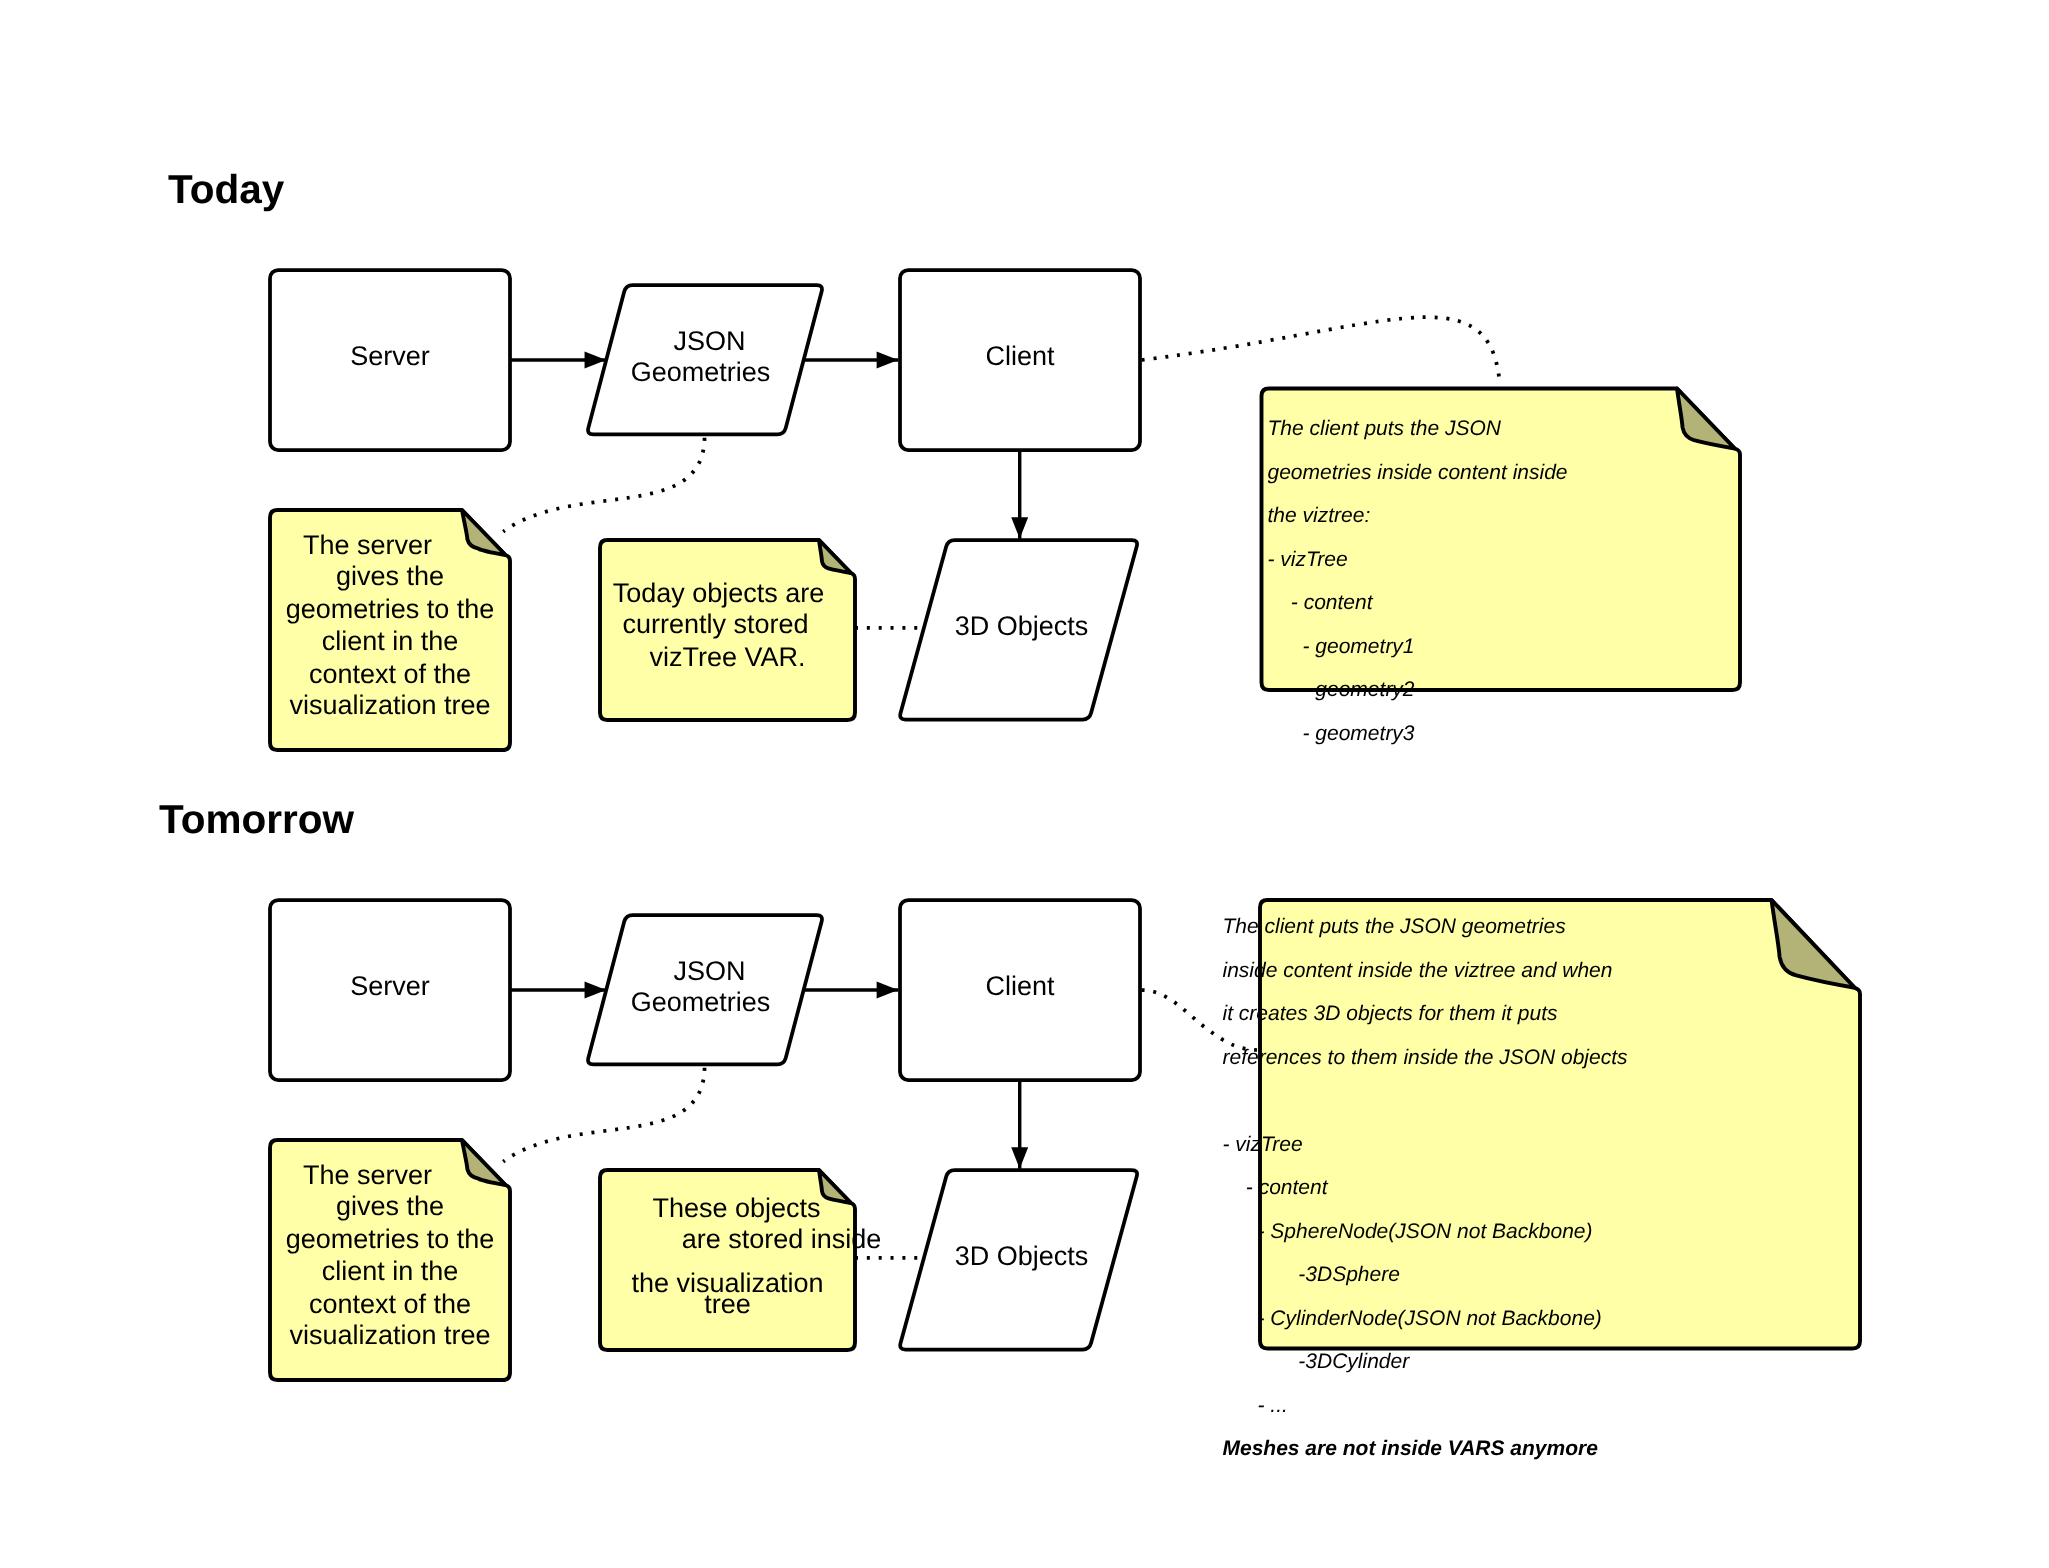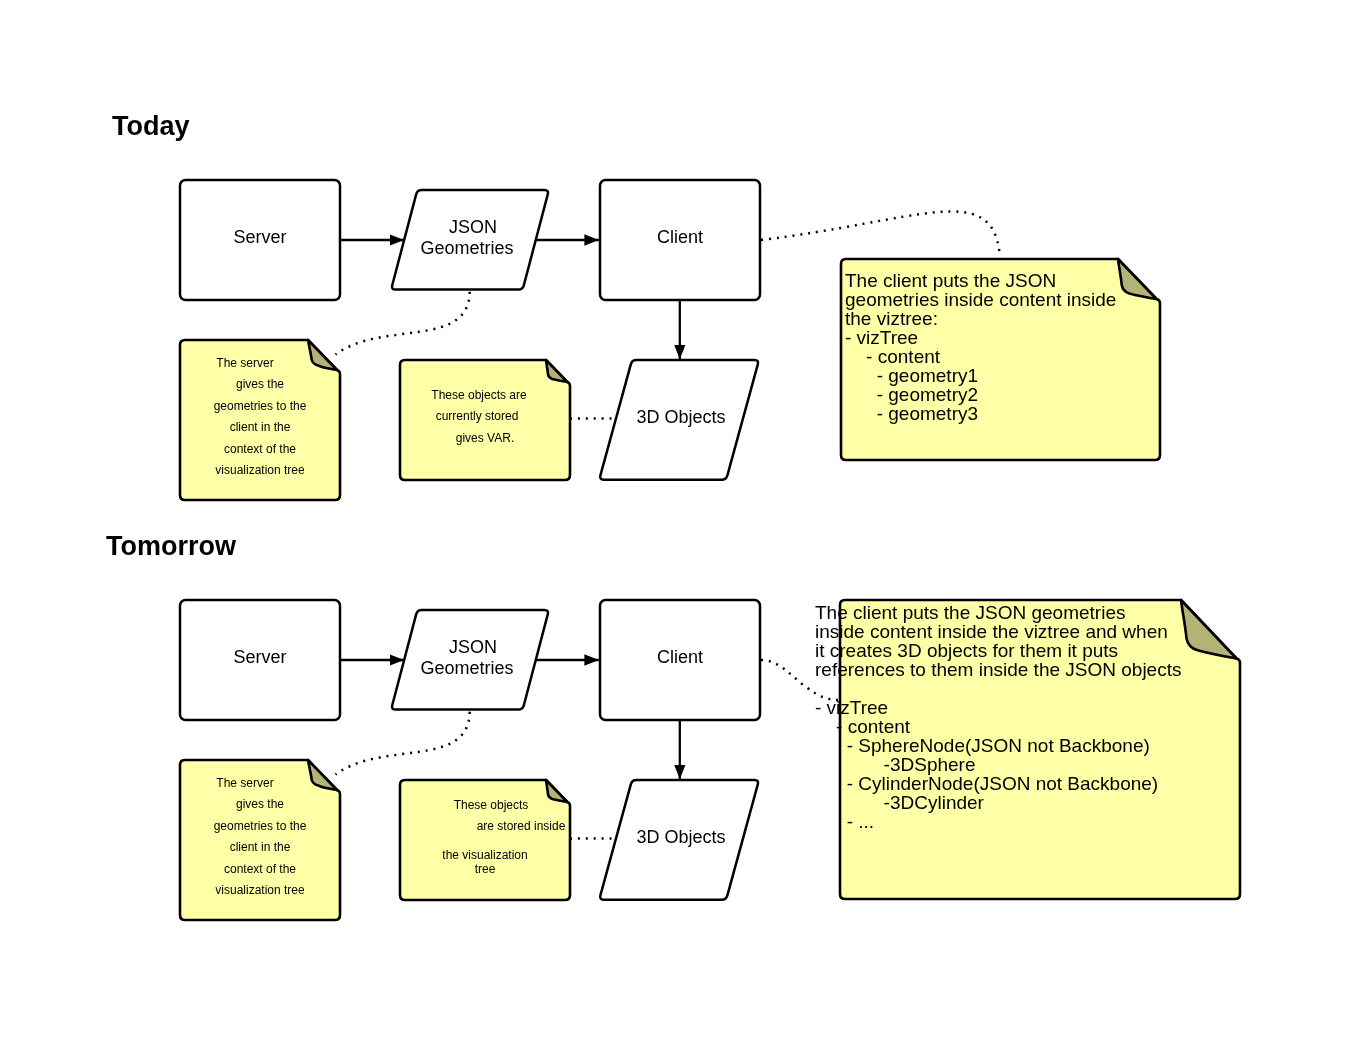--- a/index.html
+++ b/index.html
@@ -6,22 +6,22 @@
   html,body{margin:0;padding:0;background:#ffffff;}
   body{width:1366px;height:1045px;overflow:hidden;
        font-family:"Liberation Sans",sans-serif;color:#000;
        -webkit-font-smoothing:antialiased;}
   #canvas{position:relative;width:1366px;height:1034px;}
   svg#art{position:absolute;left:0;top:0;width:1366px;height:1045px;}
   .heading,.nodeline,.notetext,.noteline{will-change:transform;}
   .heading{position:absolute;font-weight:bold;font-size:27px;line-height:27px;white-space:pre;}
   .nodeline{position:absolute;font-size:18px;line-height:21px;white-space:pre;
             transform:translateX(-50%);}
-  .notetext{position:absolute;font-size:19px;line-height:19px;white-space:pre;}
-  .noteline{position:absolute;font-size:12px;line-height:21.48px;white-space:pre;
+  .notetext{position:absolute;font-size:14px;line-height:29px;white-space:pre;font-style:italic;}
+  .noteline{position:absolute;font-size:18px;line-height:21.48px;white-space:pre;
             transform:translateX(-50%);}
 </style>
 </head>
 <body>
 
 <div id="canvas">
 
 <svg id="art" viewBox="0 0 1366 1045">
   <defs>
     <marker id="ah" markerWidth="16" markerHeight="13" refX="14.6" refY="5.85" orient="auto" markerUnits="userSpaceOnUse">
@@ -104,23 +104,23 @@
 <div class="noteline" style="left:260px;top:438.7px;">context of the</div>
 <div class="noteline" style="left:260px;top:460.2px;">visualization tree</div>
 
 <div class="noteline" style="left:245.3px;top:772.8px;">The server</div>
 <div class="noteline" style="left:259.5px;top:794.3px;">gives the</div>
 <div class="noteline" style="left:260px;top:815.7px;">geometries to the</div>
 <div class="noteline" style="left:260px;top:837.2px;">client in the</div>
 <div class="noteline" style="left:260px;top:858.7px;">context of the</div>
 <div class="noteline" style="left:260px;top:880.2px;">visualization tree</div>
 
-<div class="noteline" style="left:479.0px;top:384.9px;">These objects are</div>
+<div class="noteline" style="left:479.0px;top:384.9px;">Today objects are</div>
 <div class="noteline" style="left:477px;top:406.3px;">currently stored</div>
-<div class="noteline" style="left:485px;top:427.8px;">gives VAR.</div>
+<div class="noteline" style="left:485px;top:427.8px;">vizTree VAR.</div>
 
 <div class="noteline" style="left:491px;top:794.6px;">These objects</div>
 <div class="noteline" style="left:484.4px;top:816.1px;margin-left:37px;">are stored inside</div>
 <div class="noteline" style="left:484.9px;top:845px;">the visualization</div>
 <div class="noteline" style="left:485px;top:859.0px;">tree</div>
 
 <div class="notetext" style="left:845.2px;top:270.8px;width:320px;">The client puts the JSON
 geometries inside content inside
 the viztree:
 - vizTree
@@ -133,15 +133,15 @@
 inside content inside the viztree and when
 it creates 3D objects for them it puts
 references to them inside the JSON objects
 
 - vizTree
     - content
       - SphereNode(JSON not Backbone)
              -3DSphere
       - CylinderNode(JSON not Backbone)
              -3DCylinder
-      - ...</span><br></div>
+      - ...</span><br><b style="font-weight:bold">Meshes are not inside VARS anymore</b></div>
 
 </div>
 
 </body></html>

